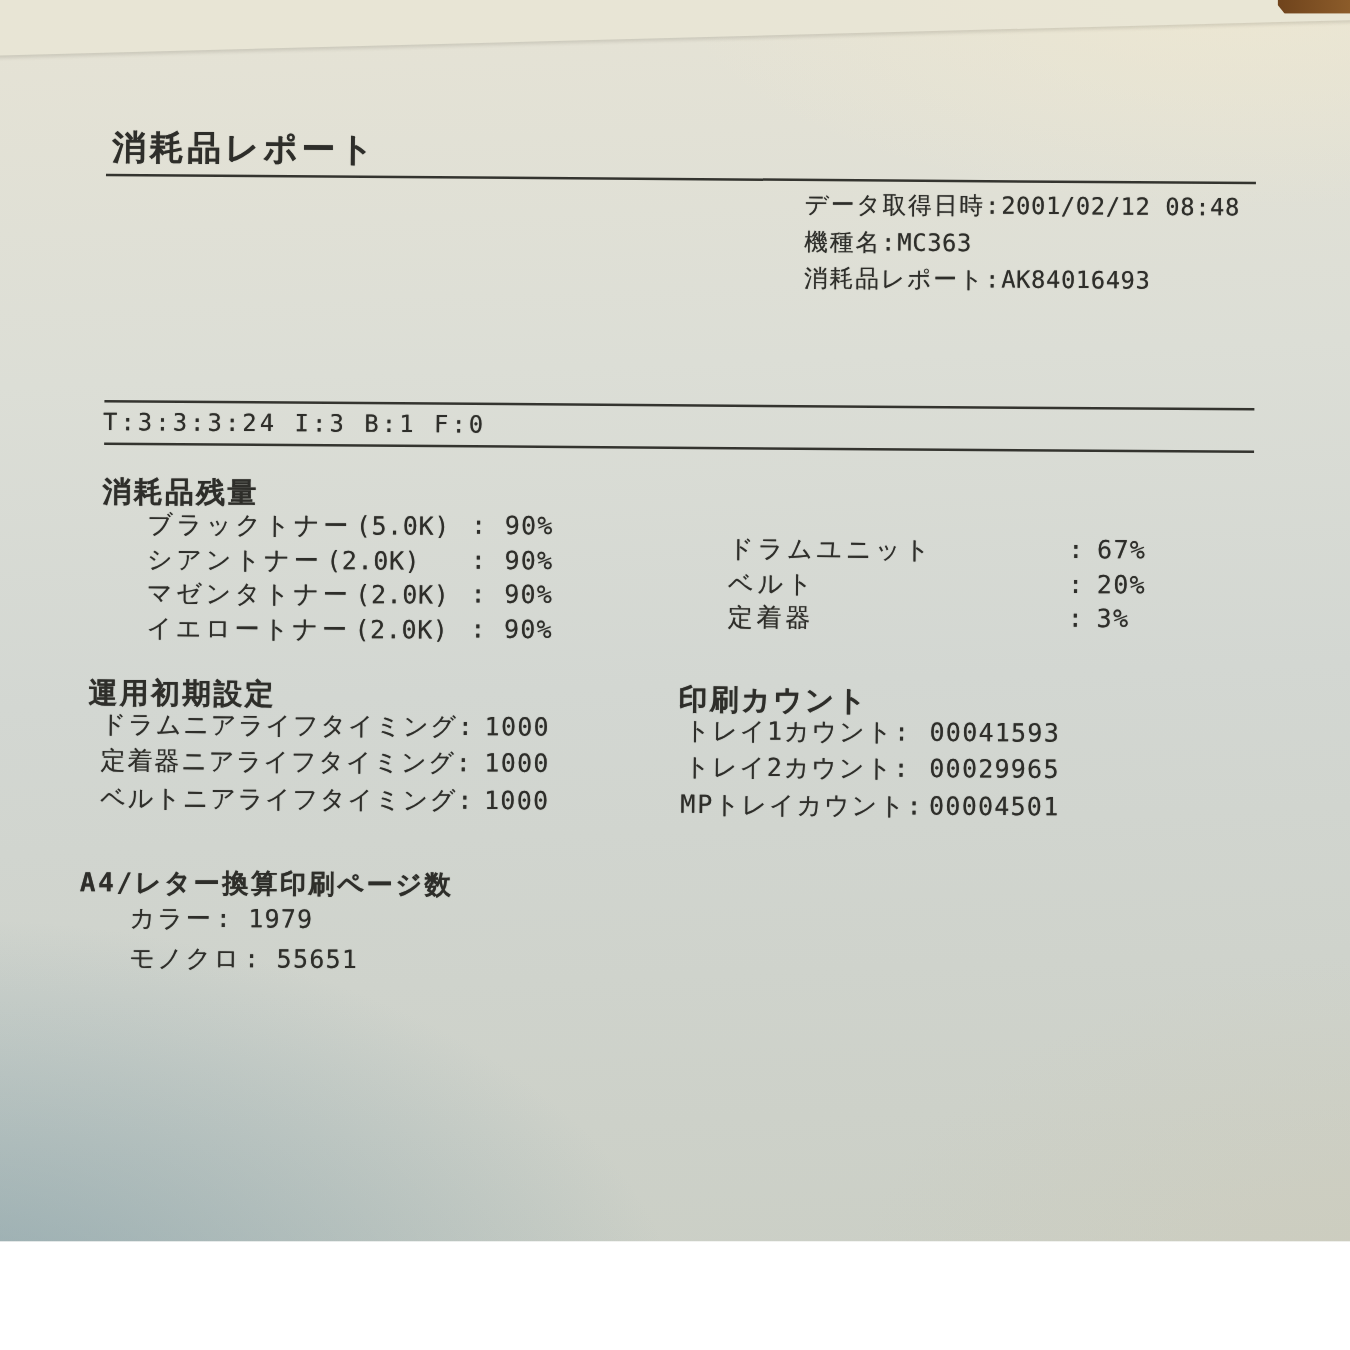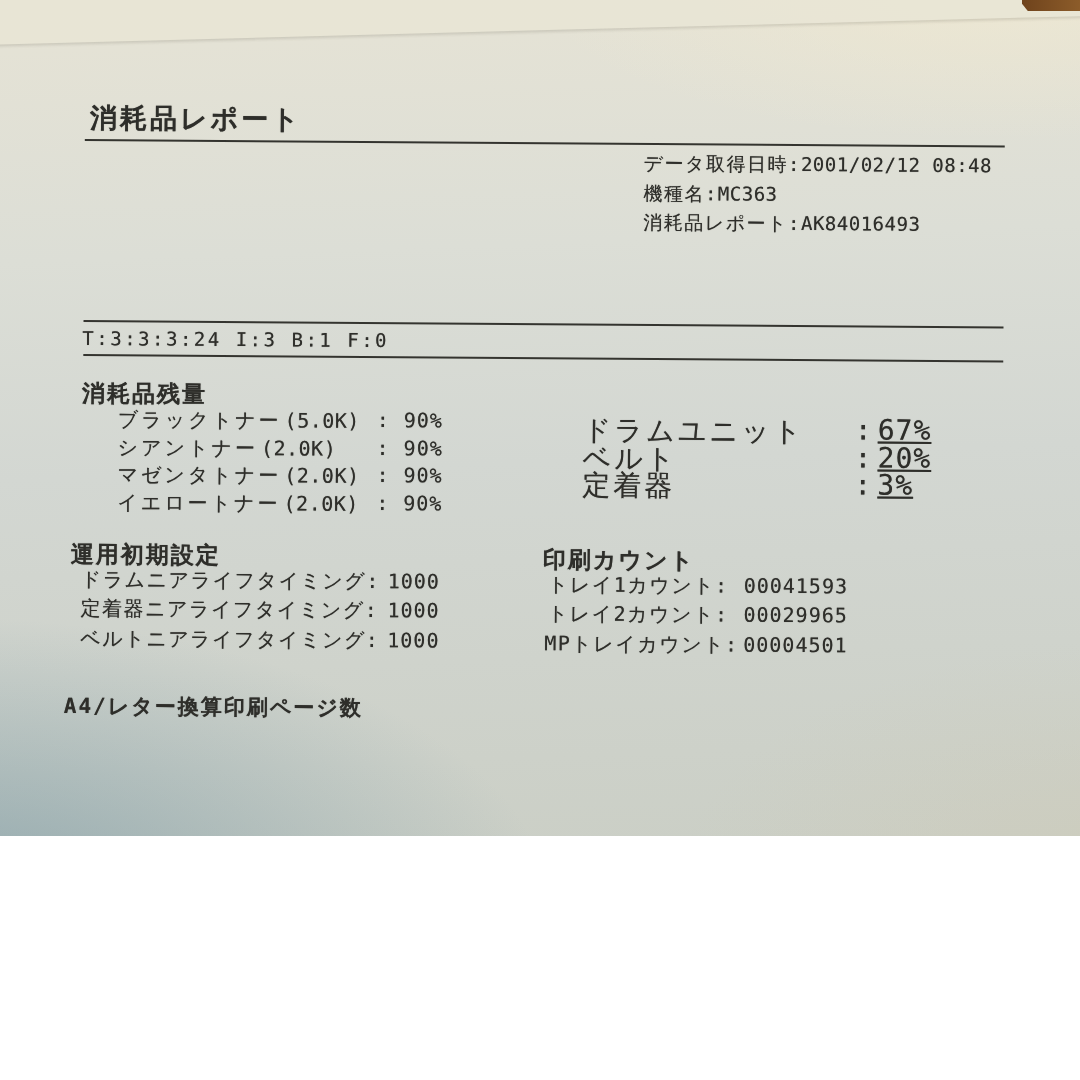--- a/index.html
+++ b/index.html
@@ -3,21 +3,21 @@
 <meta charset="utf-8">
 <style>
   * { margin: 0; padding: 0; box-sizing: border-box; }
   html, body { width: 1080px; height: 1080px; overflow: hidden; }
   body {
     font-family: "DejaVu Sans Mono", "DejaVu Sans", monospace;
     color: #2e2e2a;
   }
   .photo {
     position: relative;
-    width: 1080px; height: 836px;
+    width: 1080px; height: 993px;
     background:
       radial-gradient(90% 55% at -5% 108%, rgba(108,143,158,0.62), rgba(108,143,158,0) 62%),
       radial-gradient(55% 24% at 92% -2%, rgba(240,233,209,0.75), rgba(240,233,209,0) 78%),
       radial-gradient(60% 40% at 105% 105%, rgba(206,202,182,0.55), rgba(206,202,182,0) 70%),
       linear-gradient(178deg, #e6e3d5 0%, #dcded6 30%, #d3d7d2 55%, #cbcfc6 100%);
   }
   
   .wood {
     position: absolute; top: 0; right: 0;
     width: 58px; height: 11px;
@@ -74,25 +74,25 @@
 
   .row { position: relative; white-space: nowrap; }
 
   .toner-table { left: 120px; top: 406px; font-size: 20px; }
   .toner-table .row { height: 27.5px; }
   .t-name { letter-spacing: 3px; }
   .t-cap  { font-size: 20px; margin-left: 3px; letter-spacing: 0.5px; }
   .t-colon { position: absolute; left: 259px; }
   .t-value { position: absolute; left: 286px; letter-spacing: 1px; }
 
-  .unit-table { left: 585px; top: 408px; font-size: 28px; }
+  .unit-table { left: 585px; top: 422px; font-size: 20px; }
   .unit-table .row { height: 27.5px; }
   .u-name { letter-spacing: 3px; }
   .u-colon { position: absolute; left: 272px; }
-  .u-value { position: absolute; left: 295px; letter-spacing: 1px; text-decoration: underline; }
+  .u-value { position: absolute; left: 295px; letter-spacing: 1px; }
 
   .settings-table { left: 84px; top: 566px; font-size: 20px; }
   .settings-table .row { height: 29.4px; }
   .s-label { display: inline-block; width: 290px; text-align: right; letter-spacing: 1.5px; }
   .s-value { margin-left: 17px; letter-spacing: 1px; }
 
   .prints-table { left: 548px; top: 568px; font-size: 20px; }
   .prints-table .row { height: 29.4px; }
   .p-label { display: inline-block; width: 184px; text-align: right; letter-spacing: 1.5px; }
   .p-value { margin-left: 15px; letter-spacing: 1px; }
@@ -152,16 +152,18 @@
 
     <div class="abs ink prints-table">
       <div class="row"><span class="p-label"><span>トレイ1カウント</span><span>:</span></span><span class="p-value">00041593</span></div>
       <div class="row"><span class="p-label"><span>トレイ2カウント</span><span>:</span></span><span class="p-value">00029965</span></div>
       <div class="row"><span class="p-label"><span>MPトレイカウント</span><span>:</span></span><span class="p-value">00004501</span></div>
     </div>
 
     <div class="abs ink section-heading h-a4">A4/レター換算印刷ページ数</div>
 
     <div class="abs ink a4-table">
+      <div class="row"><span class="a-label">カラー</span><span class="a-colon">:</span><span class="a-value">1979</span></div>
+      <div class="row"><span class="a-label">モノクロ</span><span class="a-colon">:</span><span class="a-value">55651</span></div>
     </div>
 
   </div>
 </div>
 
 </body></html>

